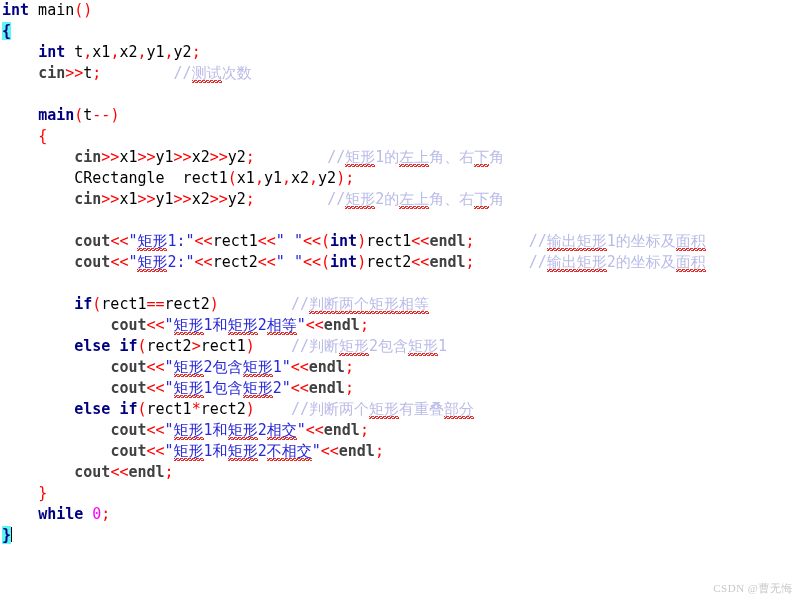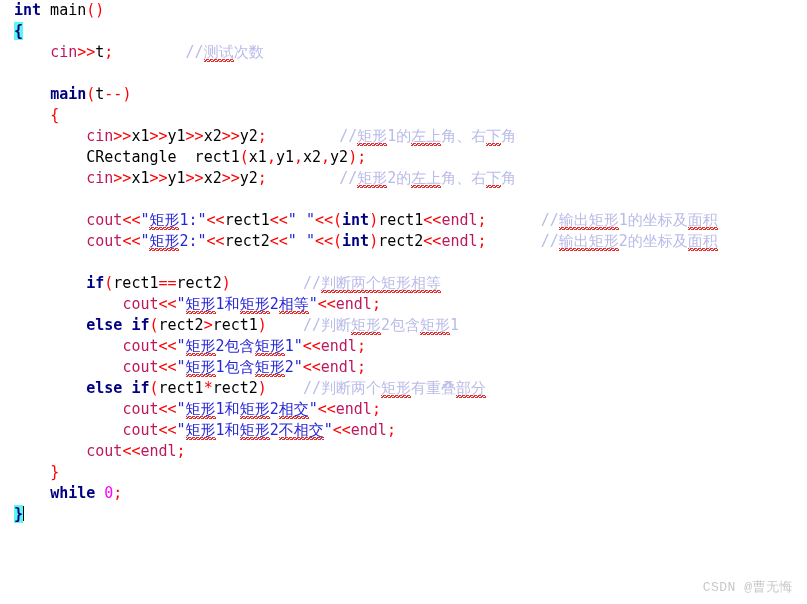--- a/index.html
+++ b/index.html
@@ -23,24 +23,24 @@
     padding: 0;
     background: #ffffff;
   }
   .line {
     height: 21px;
     line-height: 21px;
     white-space: pre;
     font-size: 15px;
     font-family: "DejaVu Sans Mono", "Liberation Mono", monospace;
     color: #000000;
-    padding-left: 14px;
+    padding-left: 2px;
   }
   .kw      { color: #000080; font-weight: bold; }
-  .io      { color: #be185d; font-weight: normal; }
+  .io      { color: #404040; font-weight: bold; }
   .punct   { color: #ff0000; }
   .num     { color: #ff00ff; }
   .plain   { color: #000000; }
   .str     { color: #2727d8; }
   .brace-hl{ background: #5ff5f5; color: #000080; font-weight: bold; }
   .brace-r { color: #ff0000; }
   .cmt     { color: #b9bbe8; }
 
   
   .sq {
@@ -58,33 +58,34 @@
     display: inline-block;
     width: 1px;
     height: 15px;
     background: #000000;
     vertical-align: -2px;
   }
   #watermark {
     position: absolute;
     right: 14px;
     bottom: 8px;
-    font-family: Liberation Mono, monospace;
-    font-size: 13px;
+    font-family: Liberation Serif, serif;
+    font-size: 11px;
     color: #c8c8c8;
     letter-spacing: 0.5px;
     white-space: pre;
   }
 </style>
 </head>
 <body>
 
 <div id="editor">
     <div class="line"><span class="kw">int</span><span class="plain"> main</span><span class="punct">()</span></div>
     <div class="line"><span class="brace-hl">{</span></div>
+    <div class="line"><span class="plain">    </span><span class="kw">int</span><span class="plain"> t</span><span class="punct">,</span><span class="plain">x1</span><span class="punct">,</span><span class="plain">x2</span><span class="punct">,</span><span class="plain">y1</span><span class="punct">,</span><span class="plain">y2</span><span class="punct">;</span></div>
     <div class="line"><span class="plain">    </span><span class="io">cin</span><span class="punct">&gt;&gt;</span><span class="plain">t</span><span class="punct">;</span><span class="plain">        </span><span class="cmt">//</span><span class="cmt sq">测试</span><span class="cmt">次数</span></div>
     <div class="line">&nbsp;</div>
     <div class="line"><span class="plain">    </span><span class="kw">main</span><span class="punct">(</span><span class="plain">t</span><span class="punct">--</span><span class="punct">)</span></div>
     <div class="line"><span class="plain">    </span><span class="brace-r">{</span></div>
     <div class="line"><span class="plain">        </span><span class="io">cin</span><span class="punct">&gt;&gt;</span><span class="plain">x1</span><span class="punct">&gt;&gt;</span><span class="plain">y1</span><span class="punct">&gt;&gt;</span><span class="plain">x2</span><span class="punct">&gt;&gt;</span><span class="plain">y2</span><span class="punct">;</span><span class="plain">        </span><span class="cmt">//</span><span class="cmt sq">矩形</span><span class="cmt">1的</span><span class="cmt sq">左上</span><span class="cmt">角、右</span><span class="cmt sq">下</span><span class="cmt">角</span></div>
     <div class="line"><span class="plain">        CRectangle  rect1</span><span class="punct">(</span><span class="plain">x1</span><span class="punct">,</span><span class="plain">y1</span><span class="punct">,</span><span class="plain">x2</span><span class="punct">,</span><span class="plain">y2</span><span class="punct">);</span></div>
     <div class="line"><span class="plain">        </span><span class="io">cin</span><span class="punct">&gt;&gt;</span><span class="plain">x1</span><span class="punct">&gt;&gt;</span><span class="plain">y1</span><span class="punct">&gt;&gt;</span><span class="plain">x2</span><span class="punct">&gt;&gt;</span><span class="plain">y2</span><span class="punct">;</span><span class="plain">        </span><span class="cmt">//</span><span class="cmt sq">矩形</span><span class="cmt">2的</span><span class="cmt sq">左上</span><span class="cmt">角、右</span><span class="cmt sq">下</span><span class="cmt">角</span></div>
     <div class="line">&nbsp;</div>
     <div class="line"><span class="plain">        </span><span class="io">cout</span><span class="punct">&lt;&lt;</span><span class="str">"</span><span class="str sq">矩形</span><span class="str">1:"</span><span class="punct">&lt;&lt;</span><span class="plain">rect1</span><span class="punct">&lt;&lt;</span><span class="str">" "</span><span class="punct">&lt;&lt;</span><span class="punct">(</span><span class="kw">int</span><span class="punct">)</span><span class="plain">rect1</span><span class="punct">&lt;&lt;</span><span class="io">endl</span><span class="punct">;</span><span class="plain">      </span><span class="cmt">//</span><span class="cmt sq">输出</span><span class="cmt sq">矩形</span><span class="cmt">1的坐标及</span><span class="cmt sq">面积</span></div>
     <div class="line"><span class="plain">        </span><span class="io">cout</span><span class="punct">&lt;&lt;</span><span class="str">"</span><span class="str sq">矩形</span><span class="str">2:"</span><span class="punct">&lt;&lt;</span><span class="plain">rect2</span><span class="punct">&lt;&lt;</span><span class="str">" "</span><span class="punct">&lt;&lt;</span><span class="punct">(</span><span class="kw">int</span><span class="punct">)</span><span class="plain">rect2</span><span class="punct">&lt;&lt;</span><span class="io">endl</span><span class="punct">;</span><span class="plain">      </span><span class="cmt">//</span><span class="cmt sq">输出</span><span class="cmt sq">矩形</span><span class="cmt">2的坐标及</span><span class="cmt sq">面积</span></div>

